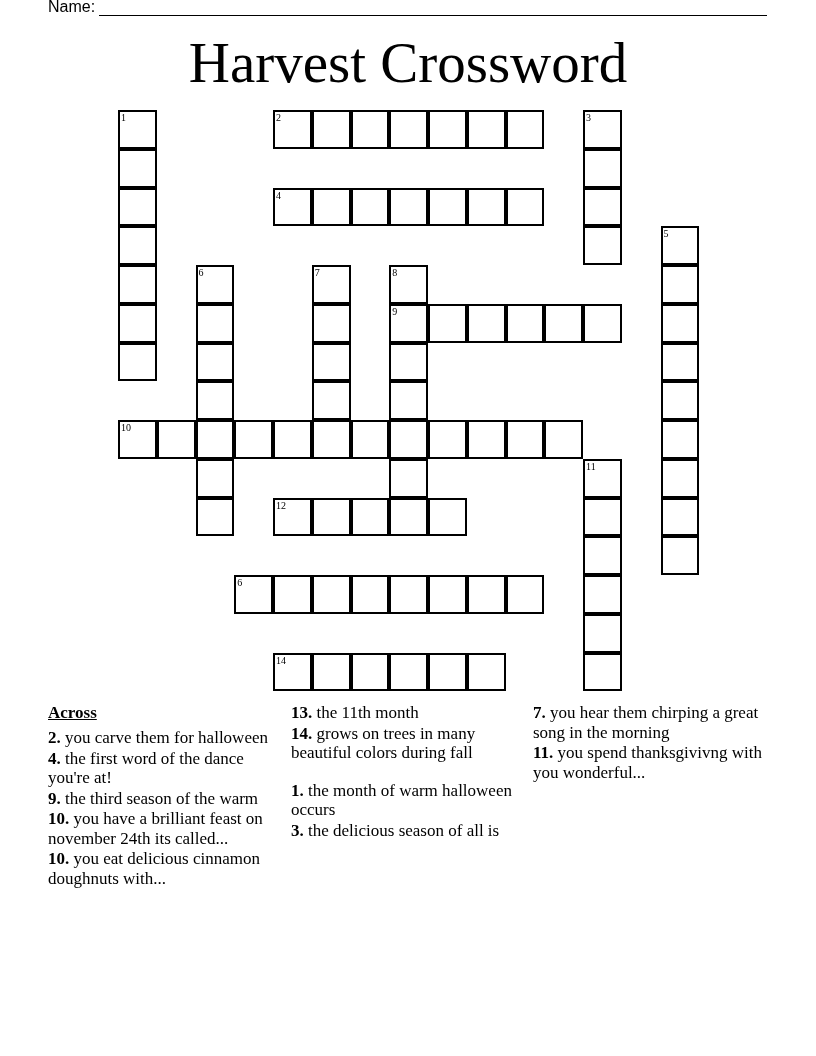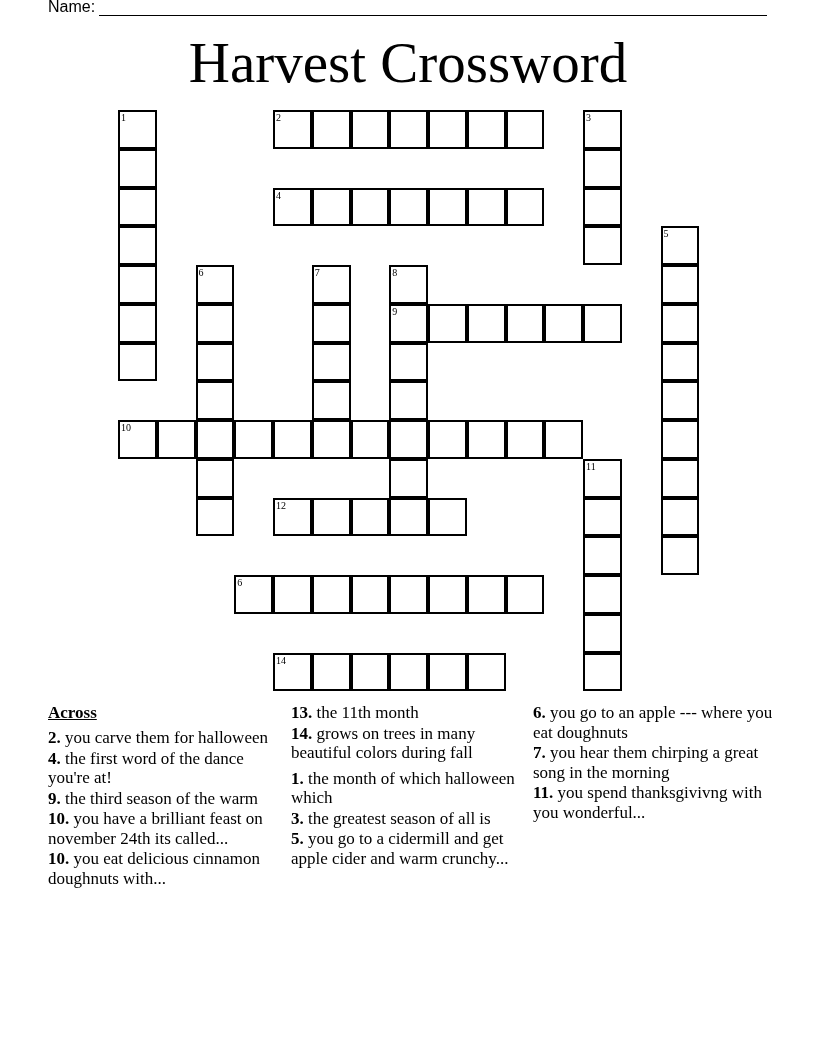--- a/index.html
+++ b/index.html
@@ -153,23 +153,21 @@
   <h3>Across</h3>
   <div class="clue"><b>2.</b><span> you carve them for halloween</span></div>
   <div class="clue"><b>4.</b><span> the first word of the dance you're at!</span></div>
   <div class="clue"><b>9.</b><span> the third season of the warm</span></div>
   <div class="clue"><b>10.</b><span> you have a brilliant feast on november 24th its called...</span></div>
   <div class="clue"><b>10.</b><span> you eat delicious cinnamon doughnuts with...</span></div>
 </div>
 
 <div class="clues col2">
   <div class="clue"><b>13.</b><span> the 11th month</span></div>
-  <div class="clue" style="margin-bottom:6px"><b>14.</b><span> grows on trees in many beautiful colors during fall</span></div>
-  <div class="clue"><b>1.</b><span> the month of which halloween which</span></div>
-  <div class="clue"><b>3.</b><span> the greatest season of all is</span></div>
-  <div class="clue"><b>5.</b><span> you go to a cidermill and get apple cider and warm crunchy...</span></div>
+  <div class="clue" style="margin-bottom:18px"><b>14.</b><span> grows on trees in many beautiful colors during fall</span></div>
+  <div class="clue"><b>1.</b><span> the month of warm halloween occurs</span></div>
+  <div class="clue"><b>3.</b><span> the delicious season of all is</span></div>
 </div>
 
 <div class="clues col3">
-  <div class="clue"><b>6.</b><span> you go to an apple --- where you eat doughnuts</span></div>
   <div class="clue"><b>7.</b><span> you hear them chirping a great song in the morning</span></div>
   <div class="clue"><b>11.</b><span> you spend thanksgivivng with you wonderful...</span></div>
 </div>
 
 </body></html>

